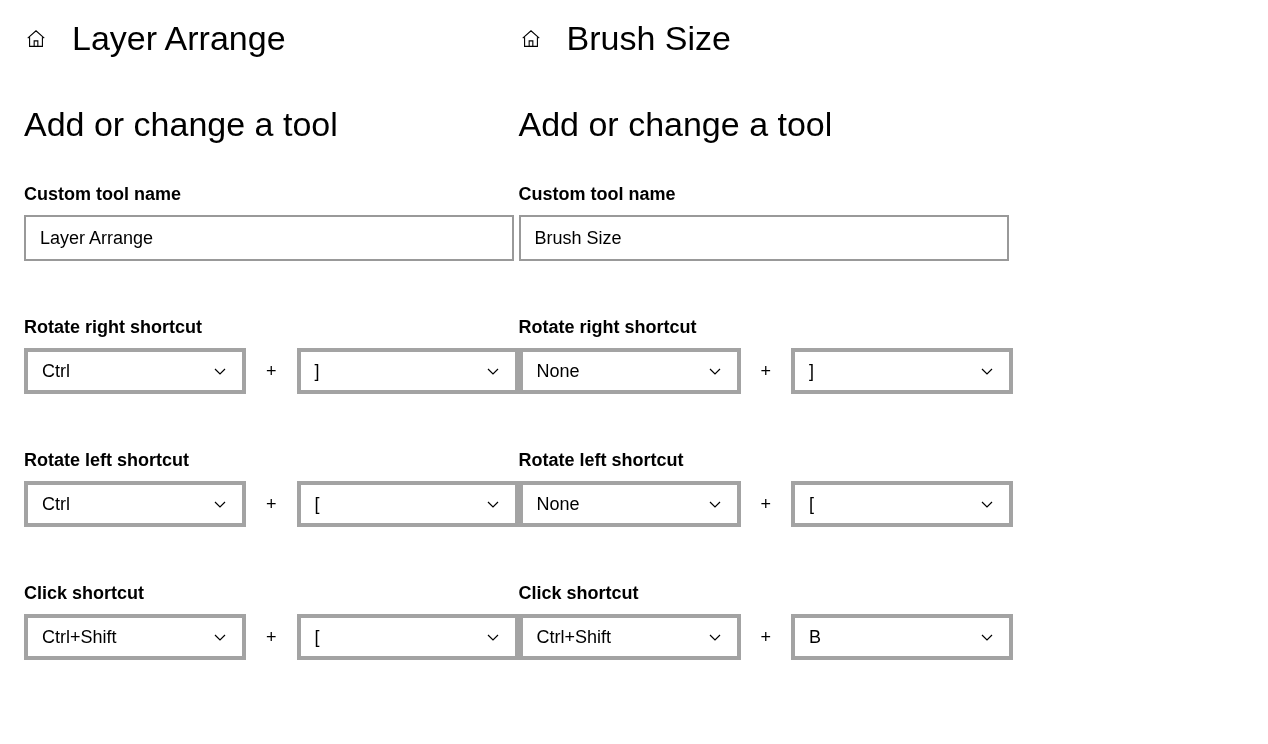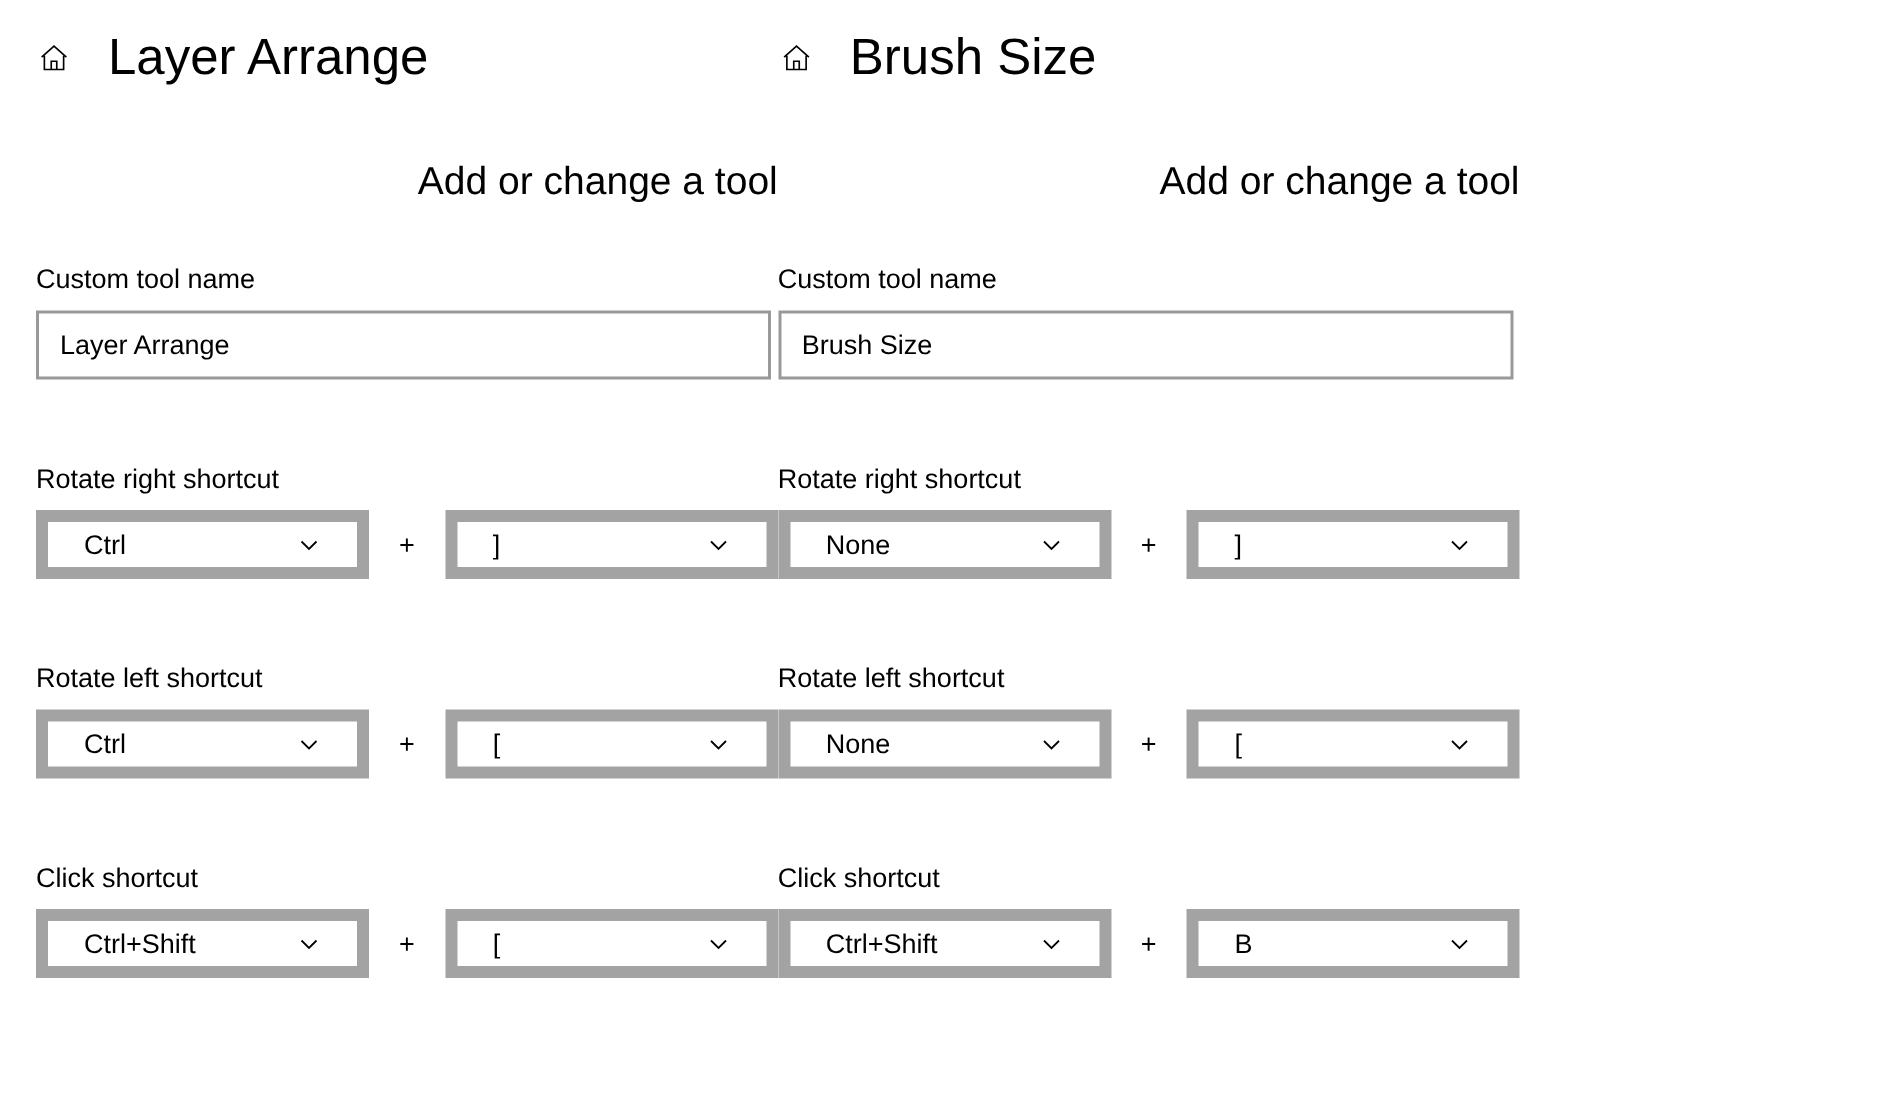--- a/index.html
+++ b/index.html
@@ -39,31 +39,30 @@
       stroke: #000;
       stroke-width: 1.2;
       fill: none;
     }
     .page-title {
       font-size: 34px;
       font-weight: 400;
       line-height: 1.1;
     }
     .section-title {
-      font-size: 26px;
+      font-size: 34px;
       font-weight: 400;
       margin-bottom: 40px;
-      text-align: right;
     }
     .field-group {
       margin-bottom: 56px;
     }
     .field-label {
       font-size: 18px;
-      font-weight: 400;
+      font-weight: 700;
       margin-bottom: 10px;
       display: block;
     }
     .text-input {
       width: 490px;
       height: 46px;
       border: 2px solid #999999;
       background: #ffffff;
       padding: 0 14px;
       font-size: 18px;
@@ -77,25 +76,25 @@
     }
     .plus {
       font-size: 18px;
       font-weight: 400;
       color: #000;
     }
     .select-box {
       position: relative;
       width: 222px;
       height: 46px;
-      border: 8px solid #a3a3a3;
+      border: 4px solid #a3a3a3;
       background: #ffffff;
       display: flex;
       align-items: center;
-      padding: 0 24px;
+      padding: 0 14px;
       cursor: pointer;
     }
     .select-value {
       font-size: 18px;
       flex: 1;
     }
     .chevron-icon {
       width: 16px;
       height: 16px;
       display: inline-flex;

